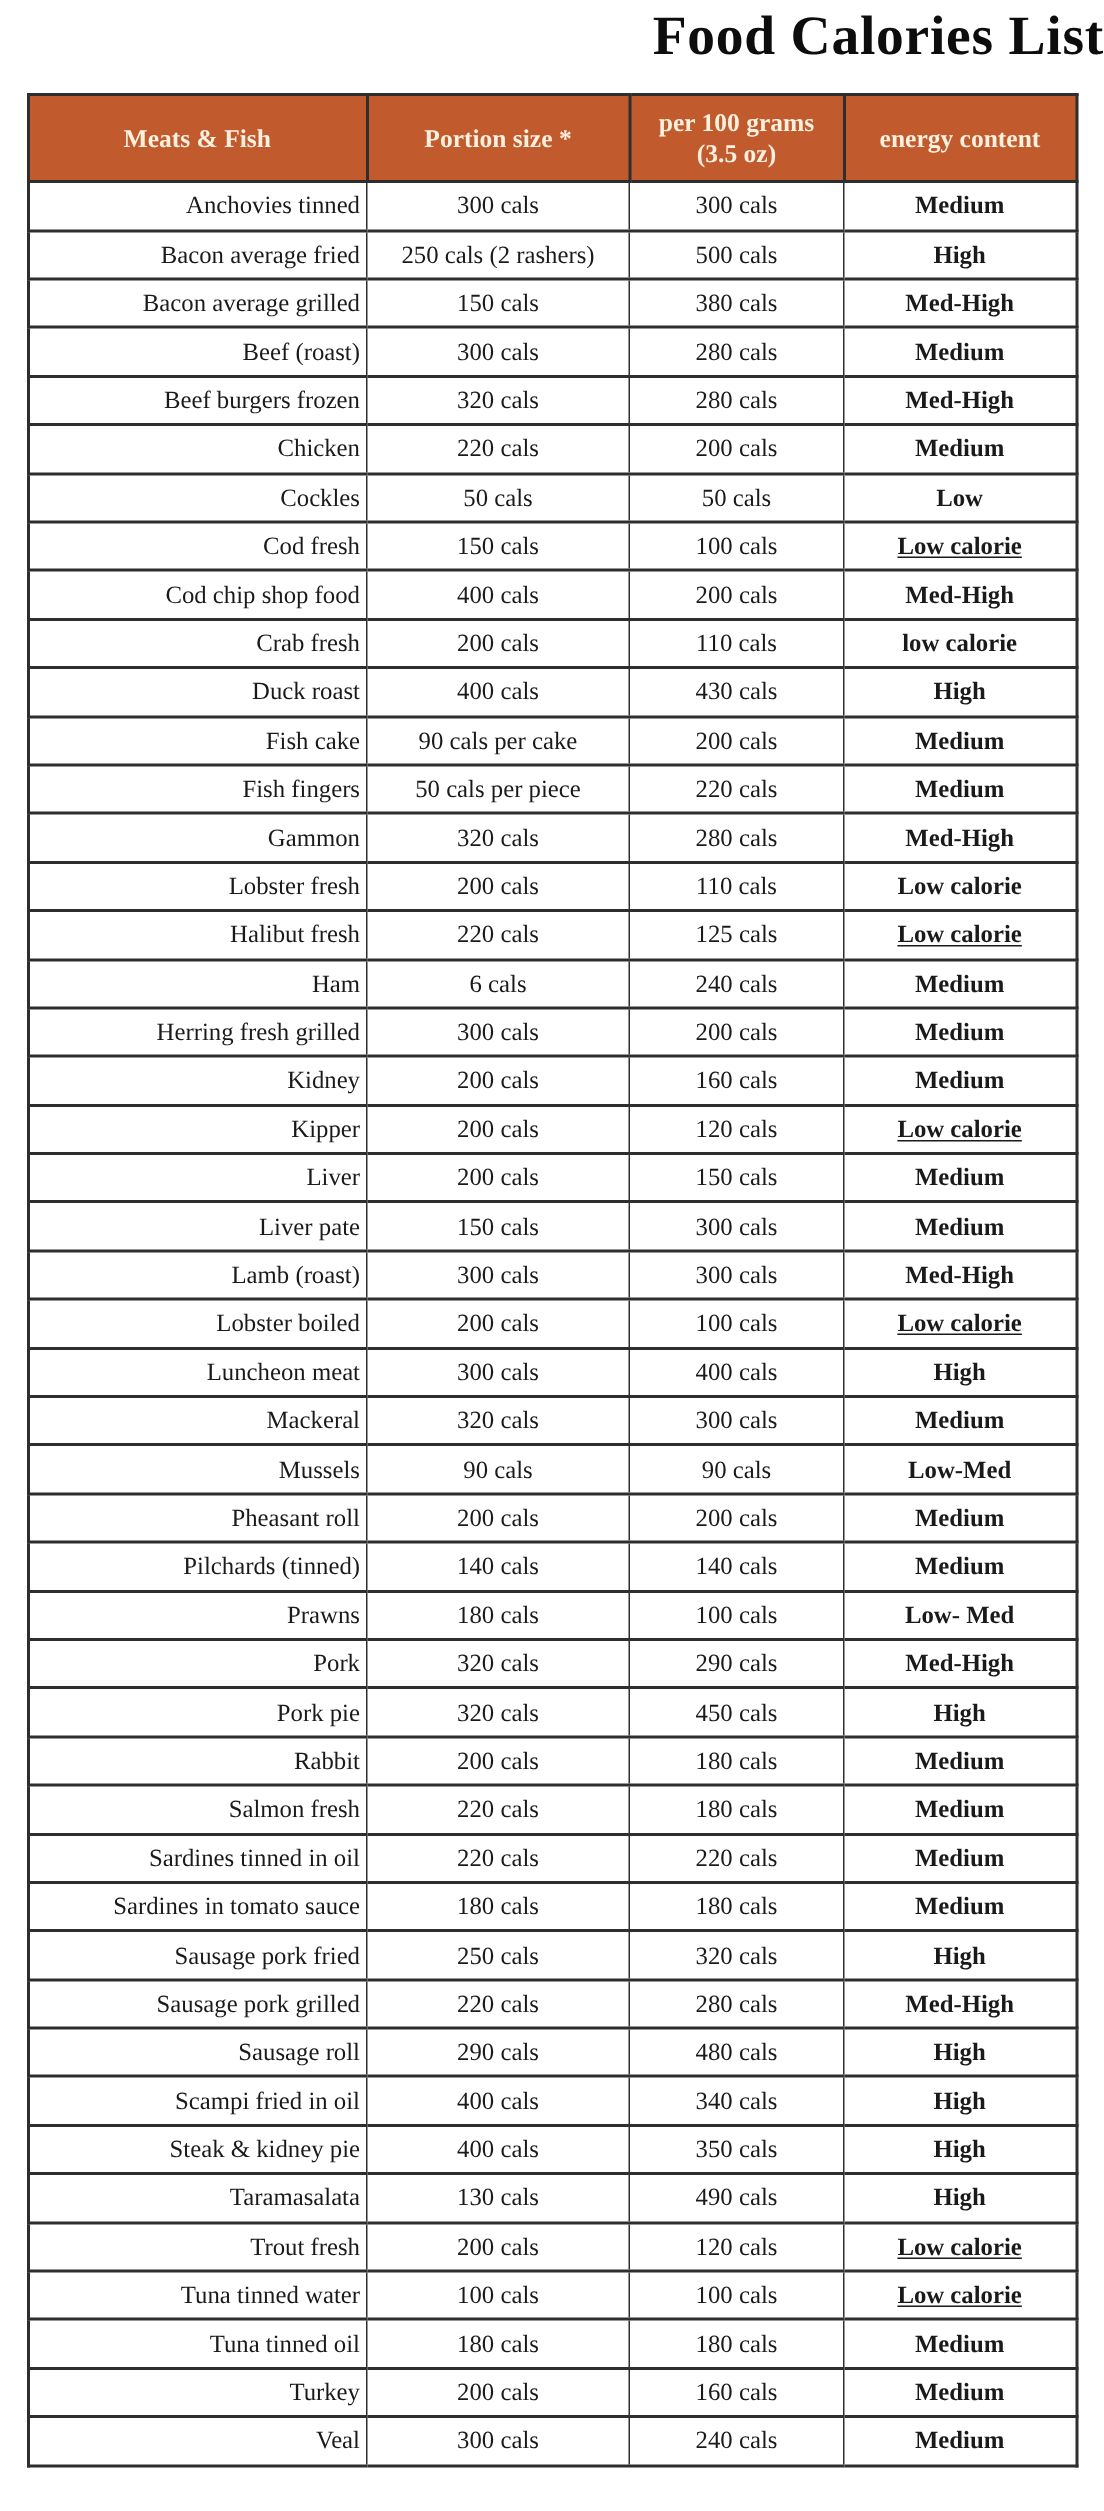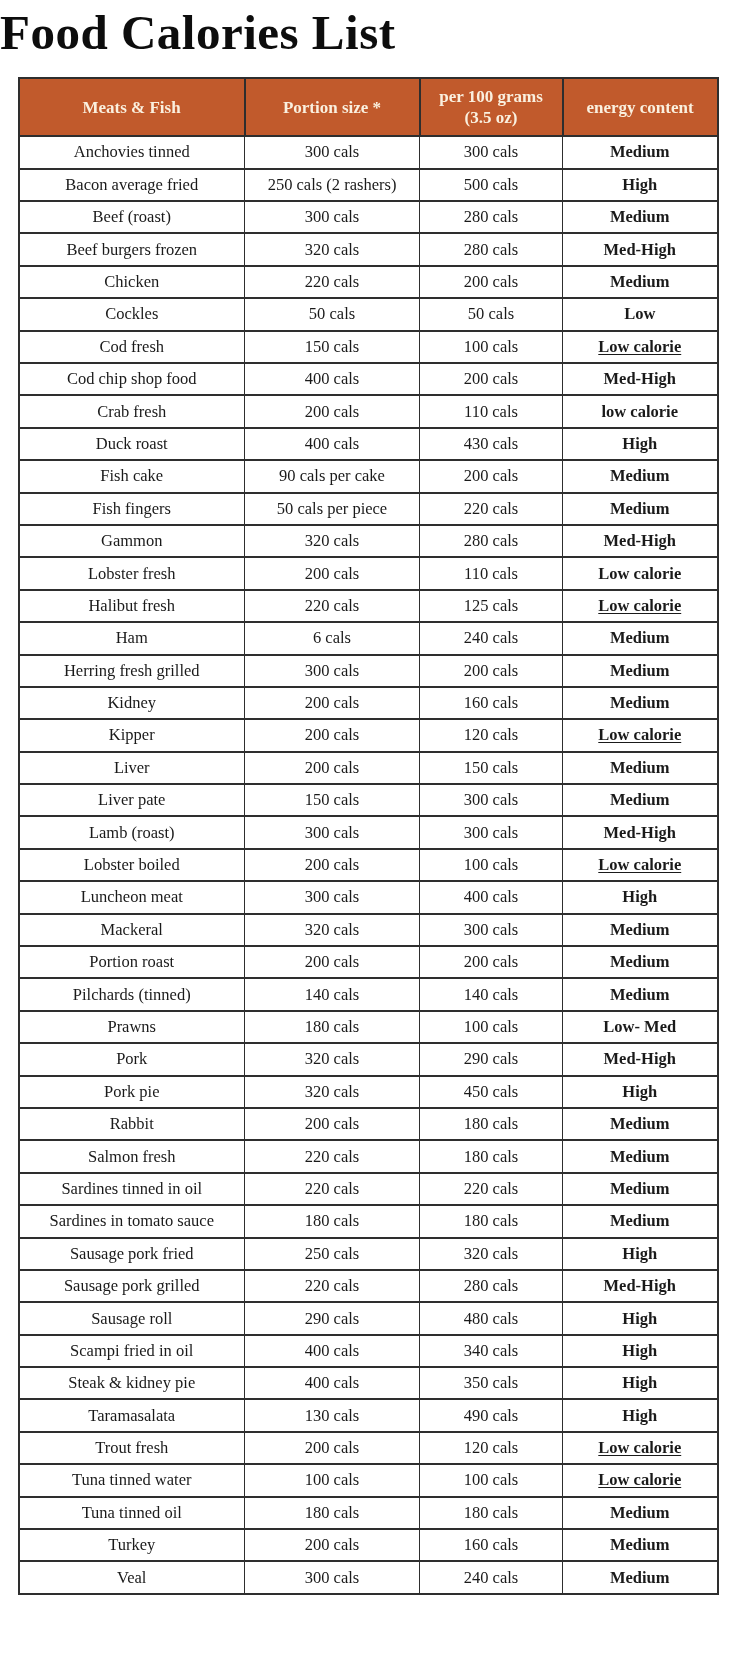--- a/index.html
+++ b/index.html
@@ -11,22 +11,22 @@
     color: #1a1a1a;
   }
   .page {
     width: 736px;
     min-height: 1674px;
     background: #ffffff;
     box-sizing: border-box;
     padding-top: 2px;
   }
   .title {
-    text-align: left;
-    font-size: 49px;
+    text-align: right;
+    font-size: 37px;
     font-weight: bold;
     margin: 0 0 9px 0;
     line-height: 1.25;
     letter-spacing: 0.5px;
     color: #0d0d0d;
   }
   table.cal-table {
     border-collapse: collapse;
     margin: 14px auto;
     width: 699px;
@@ -55,21 +55,21 @@
     border-left: 1px solid var(--border-color, #2e2e2e);
     border-right: 1px solid var(--border-color, #2e2e2e);
     text-align: center;
     vertical-align: middle;
     font-size: 16.5px;
     height: 30.4px;
     padding: 0 4px;
     white-space: nowrap;
     overflow: hidden;
   }
-  td:first-child { border-left: 2px solid var(--border-color, #2e2e2e); }
+  td:first-child { border-left: 2px solid var(--border-color, #2e2e2e); text-align: right; }
   td:last-child  { border-right: 2px solid var(--border-color, #2e2e2e); font-weight: bold; }
   .u { text-decoration: underline; text-underline-offset: 2px; }
 </style>
 </head>
 <body>
 
 <div class="page">
   <h1 class="title">Food Calories List</h1>
 
   <table class="cal-table">
@@ -94,20 +94,26 @@
           <td>300 cals</td>
           <td>Medium</td>
         </tr>
         <tr>
           <td>Bacon average fried</td>
           <td>250 cals (2 rashers)</td>
           <td>500 cals</td>
           <td>High</td>
         </tr>
         <tr>
+          <td>Bacon average grilled</td>
+          <td>150 cals</td>
+          <td>380 cals</td>
+          <td>Med-High</td>
+        </tr>
+        <tr>
           <td>Beef (roast)</td>
           <td>300 cals</td>
           <td>280 cals</td>
           <td>Medium</td>
         </tr>
         <tr>
           <td>Beef burgers frozen</td>
           <td>320 cals</td>
           <td>280 cals</td>
           <td>Med-High</td>
@@ -232,21 +238,27 @@
           <td>400 cals</td>
           <td>High</td>
         </tr>
         <tr>
           <td>Mackeral</td>
           <td>320 cals</td>
           <td>300 cals</td>
           <td>Medium</td>
         </tr>
         <tr>
-          <td>Portion roast</td>
+          <td>Mussels</td>
+          <td>90 cals</td>
+          <td>90 cals</td>
+          <td>Low-Med</td>
+        </tr>
+        <tr>
+          <td>Pheasant roll</td>
           <td>200 cals</td>
           <td>200 cals</td>
           <td>Medium</td>
         </tr>
         <tr>
           <td>Pilchards (tinned)</td>
           <td>140 cals</td>
           <td>140 cals</td>
           <td>Medium</td>
         </tr>

